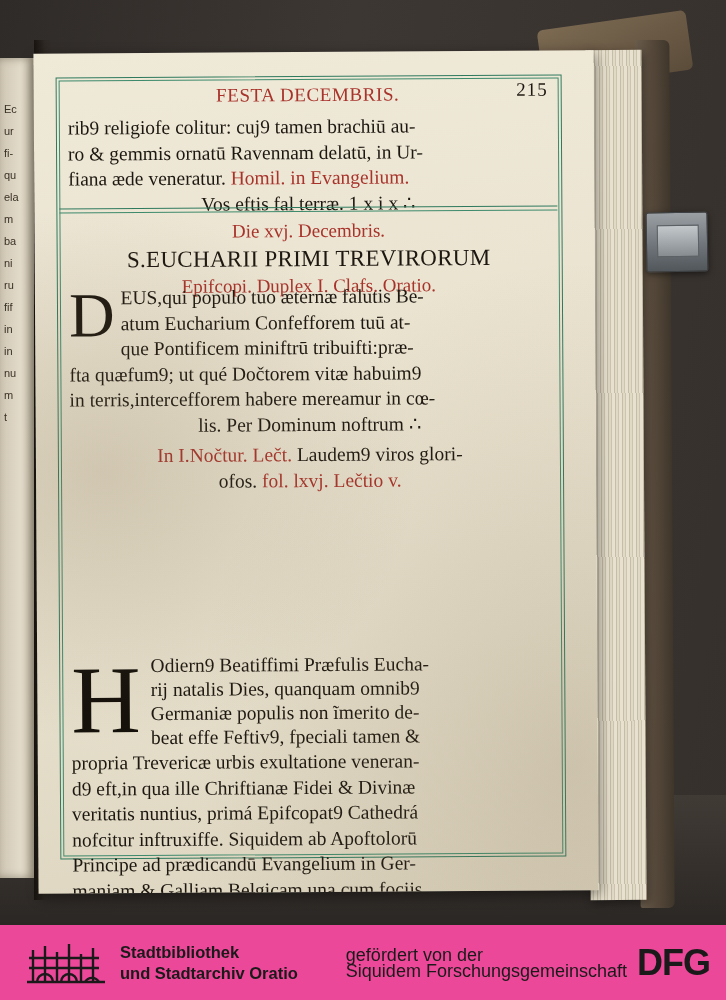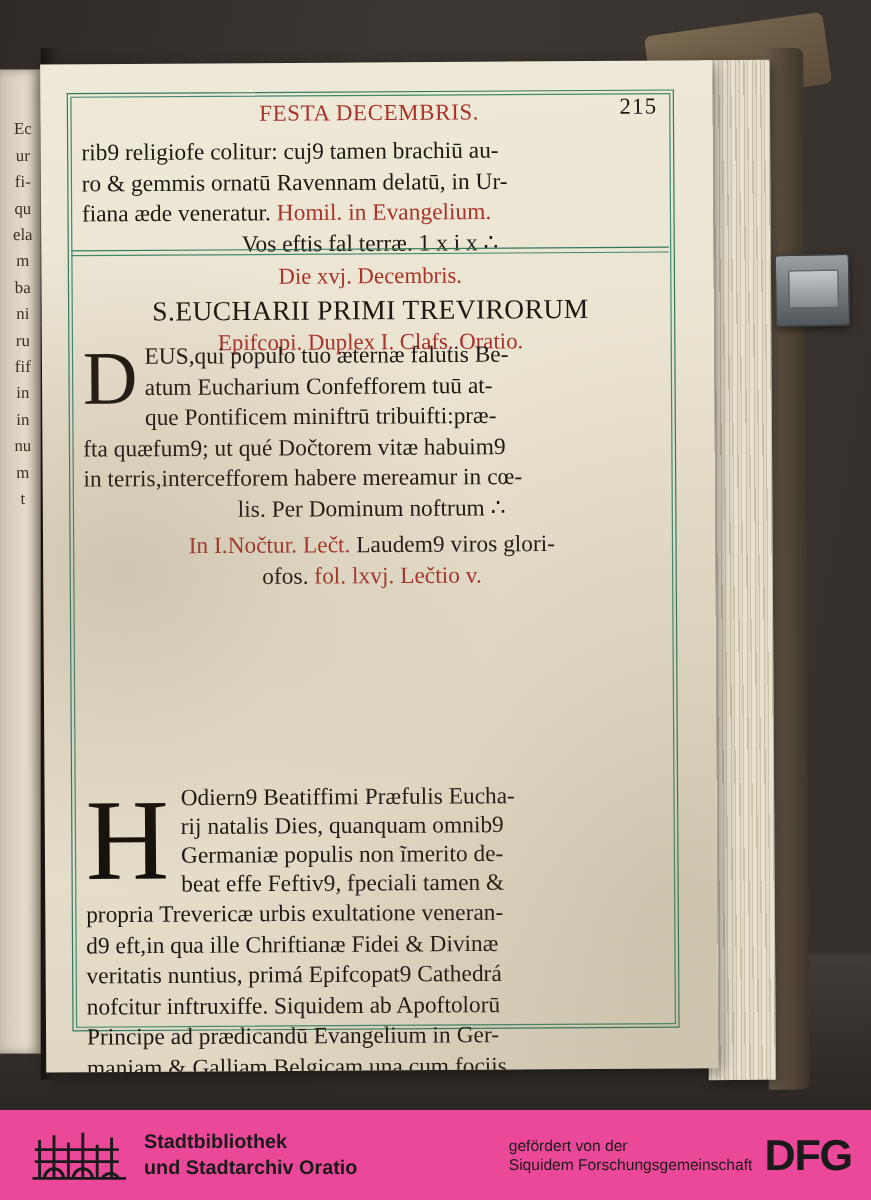--- a/index.html
+++ b/index.html
@@ -48,27 +48,26 @@
     position: absolute;
     left: 0; top: 58px;
     width: 34px; height: 820px;
     background: linear-gradient(90deg, #cfc6b4 0%, #e3dbc9 60%, #d6cdba 100%);
     box-shadow: inset -4px 0 8px rgba(60,50,35,0.45);
   }
   .left-page .ltext {
     position: absolute;
     left: 4px; top: 40px;
     width: 30px;
-    font-size: 14px;
+    font-size: 11px;
     line-height: 22px;
     color: #3a3126;
-    font-family: Liberation Serif, serif;
+    font-family: Liberation Sans, sans-serif;
     overflow: hidden;
     white-space: nowrap;
-    text-align: center;
   }
   .left-gutter-shadow {
     position: absolute;
     left: 34px; top: 40px;
     width: 18px; height: 860px;
     background: linear-gradient(90deg, rgba(20,15,10,0.85) 0%, rgba(40,32,24,0.35) 60%, rgba(0,0,0,0) 100%);
   }
 
   
   .leaf {
@@ -274,21 +273,21 @@
     margin-left: 6px;
   }
   .foot-right {
     margin-left: auto;
     display: flex;
     align-items: center;
     margin-right: 16px;
   }
   .foot-fund {
     font-family: "Liberation Sans", sans-serif;
-    font-size: 13px;
+    font-size: 18px;
     color: #1a1a1a;
     line-height: 16px;
     text-align: left;
     margin-right: 10px;
   }
   .dfg {
     font-family: "Liberation Sans", sans-serif;
     font-size: 36px;
     font-weight: bold;
     letter-spacing: -1px;

